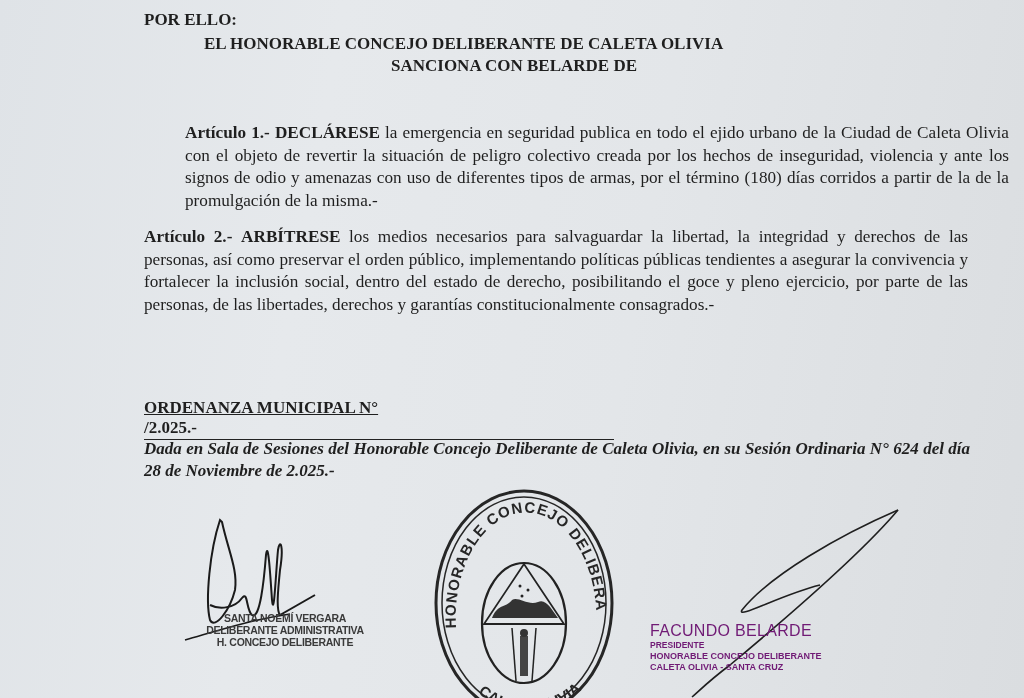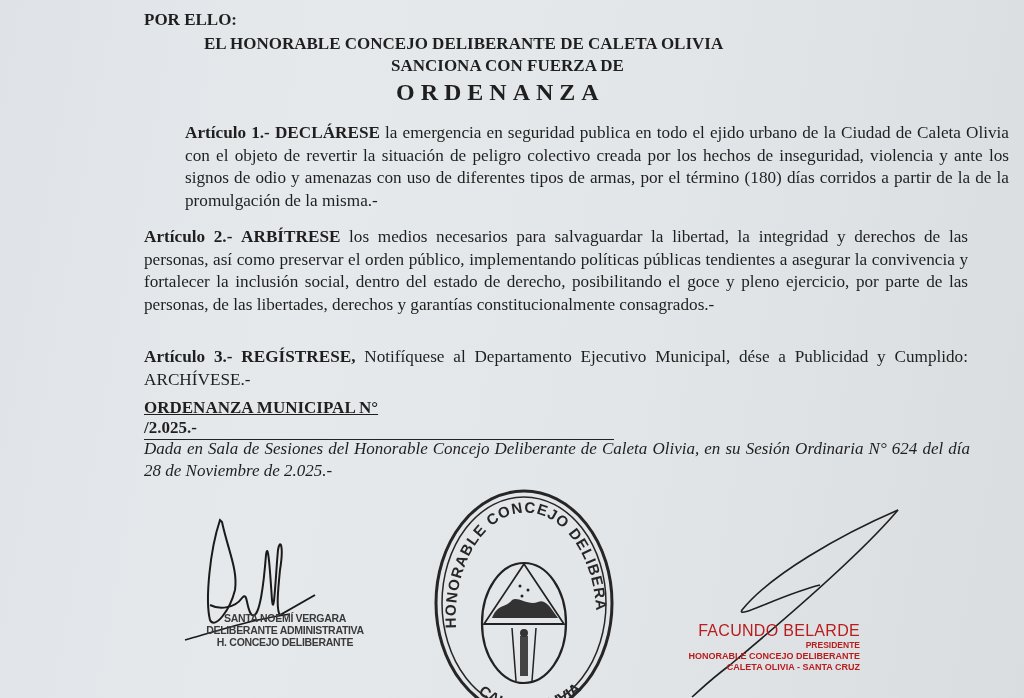--- a/index.html
+++ b/index.html
@@ -63,21 +63,21 @@
       justify-content: space-between;
       flex-direction: column;
     }
     .ord-num .label { text-decoration: underline; }
 
     .dada {
       position: absolute;
       left: 144px; top: 438px;
       width: 826px;
       font-style: italic;
-      font-weight: normal;
+      font-weight: bold;
       font-size: 17px;
       line-height: 22px;
       text-align: justify;
     }
 
     
     .sig-left {
       position: absolute;
       left: 180px; top: 510px;
       width: 220px; height: 150px;
@@ -101,56 +101,50 @@
     }
     .sig-right {
       position: absolute;
       left: 660px; top: 505px;
       width: 240px; height: 193px;
     }
     .sig-right-text {
       position: absolute;
       left: 650px; top: 622px;
       width: 210px;
-      text-align: right;
+      text-align: left;
       font-family: "Liberation Sans", "DejaVu Sans", sans-serif;
-      color: #b91c1c;
+      color: #701a75;
     }
     .sig-right-text .name { font-size: 16px; letter-spacing: 0.3px; }
     .sig-right-text .role { font-size: 8.5px; font-weight: bold; line-height: 11px; }
     .sig-right-text .org { font-size: 9px; line-height: 11px; font-weight: bold; }
   </style>
 </head>
 <body>
 
 <div class="page">
 
   <div class="por-ello">POR ELLO:</div>
 
   <div class="heading-line h1">EL HONORABLE CONCEJO DELIBERANTE DE CALETA OLIVIA</div>
-  <div class="heading-line h2">SANCIONA CON FUERZA DE</div>
-  <div class="heading-line h3">ORDENANZA</div>
+  <div class="heading-line h2">SANCIONA CON BELARDE DE</div>
 
   <div class="para art1">
     <span class="lead">Artículo 1.-</span>
     <span class="kw">DECLÁRESE</span>
     <span>la emergencia en seguridad publica en todo el ejido urbano de la Ciudad de Caleta Olivia con el objeto de revertir la situación de peligro colectivo creada por los hechos de inseguridad, violencia y ante los signos de odio y amenazas con uso de diferentes tipos de armas, por el término (180) días corridos a partir de la de la promulgación de la misma.-</span>
   </div>
 
   <div class="para art2">
     <span class="lead">Artículo 2.-</span>
     <span class="kw">ARBÍTRESE</span>
     <span>los medios necesarios para salvaguardar la libertad, la integridad y derechos de las personas, así como preservar el orden público, implementando políticas públicas tendientes a asegurar la convivencia y fortalecer la inclusión social, dentro del estado de derecho, posibilitando el goce y pleno ejercicio, por parte de las personas, de las libertades, derechos y garantías constitucionalmente consagrados.-</span>
   </div>
 
-  <div class="para art3">
-    <span class="lead">Artículo 3.-</span>
-    <span class="kw">REGÍSTRESE,</span>
-    <span>Notifíquese al Departamento Ejecutivo Municipal, dése a Publicidad y Cumplido: ARCHÍVESE.-</span>
-  </div>
 
   <div class="ord-num">
     <span class="label">ORDENANZA MUNICIPAL N°</span>
     <span>/2.025.-</span>
   </div>
 
   <div class="dada">Dada en Sala de Sesiones del Honorable Concejo Deliberante de Caleta Olivia, en su Sesión Ordinaria N° 624 del día 28 de Noviembre de 2.025.-</div>
 
   <svg class="sig-left" viewBox="0 0 220 150">
     <path d="M40 10 C30 40, 25 90, 30 110 C35 120, 50 100, 55 80 C58 60, 48 40, 42 12 Z" fill="none" stroke="#1a1a1a" stroke-width="2"></path>

